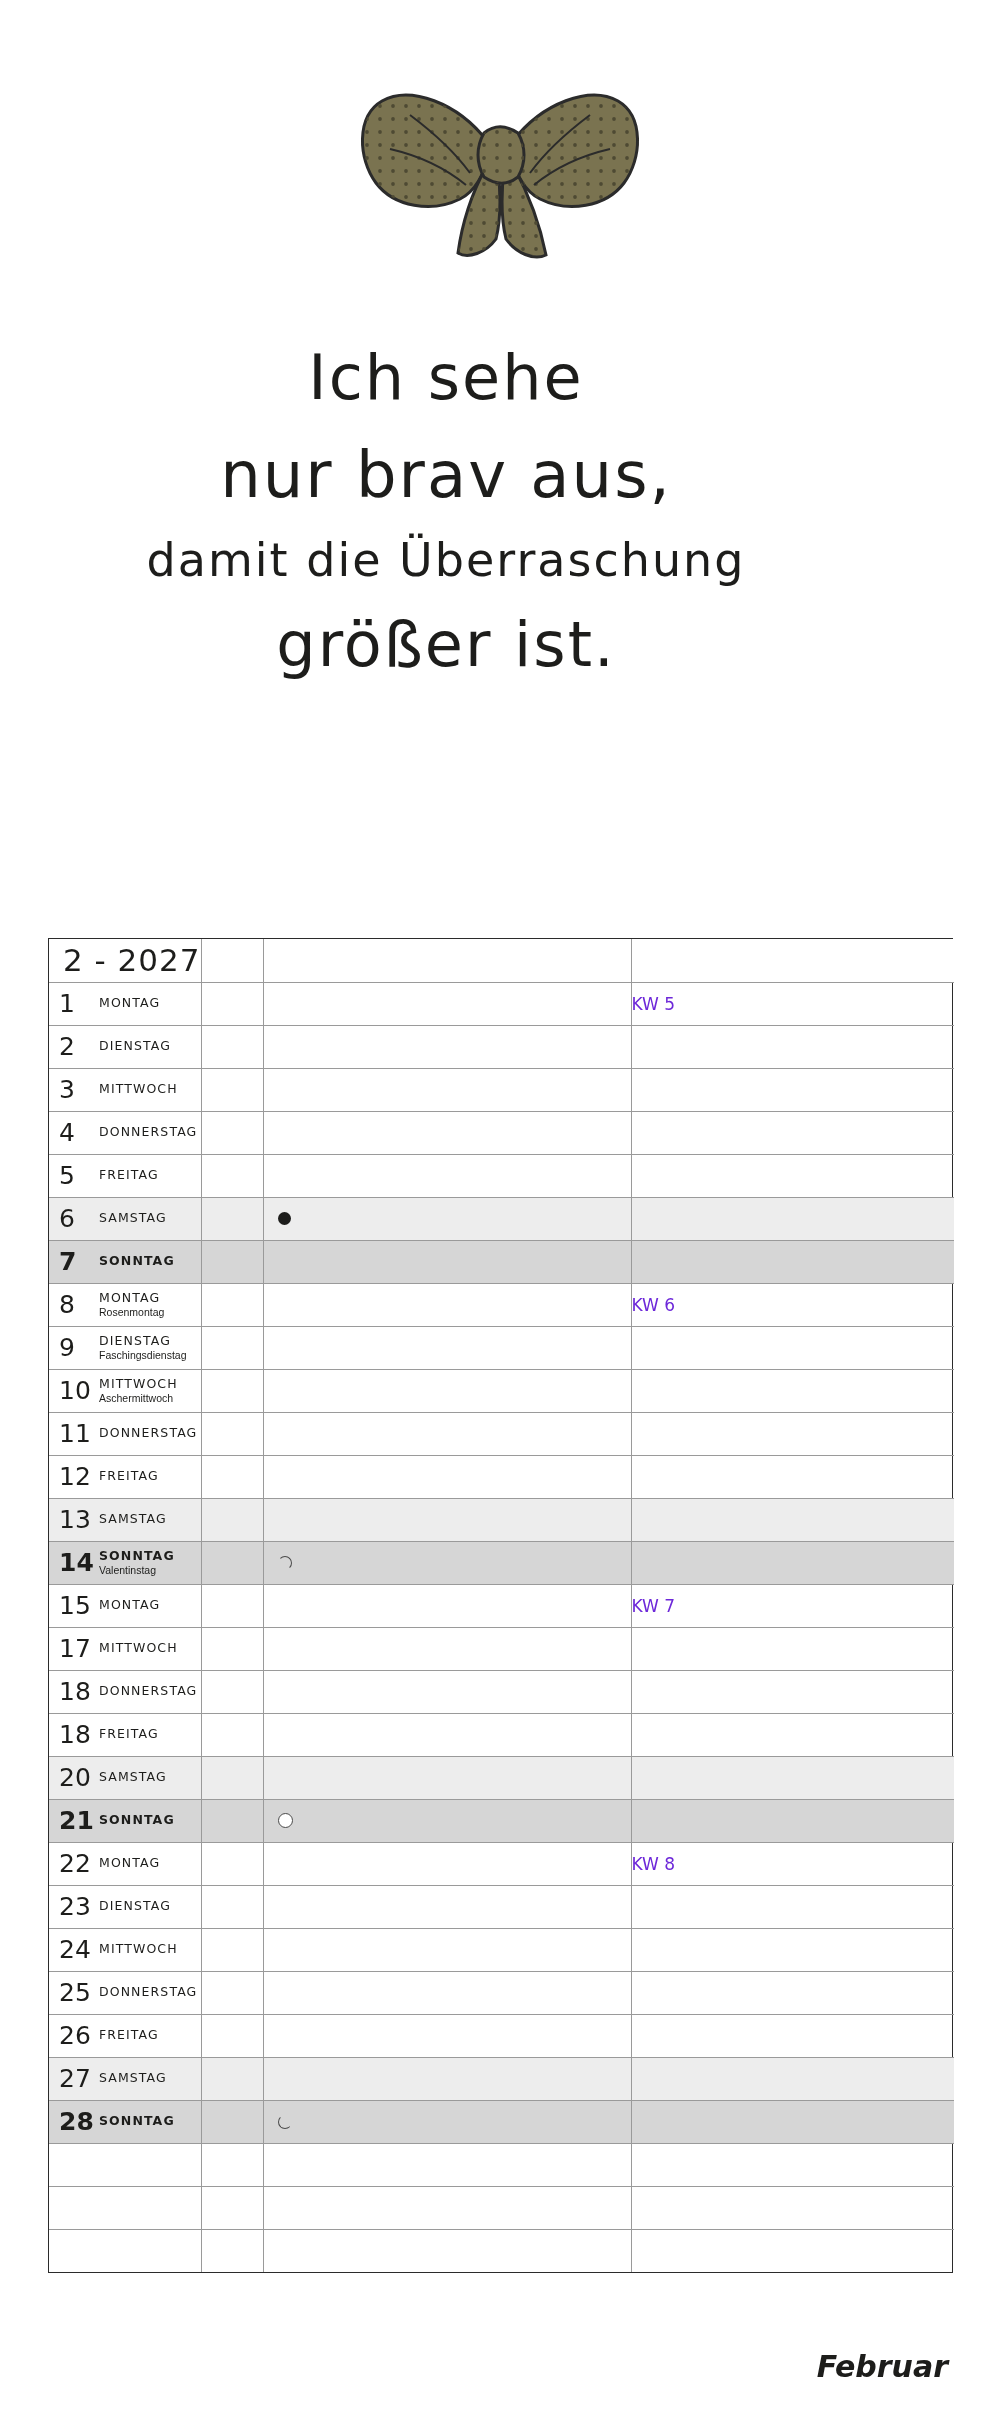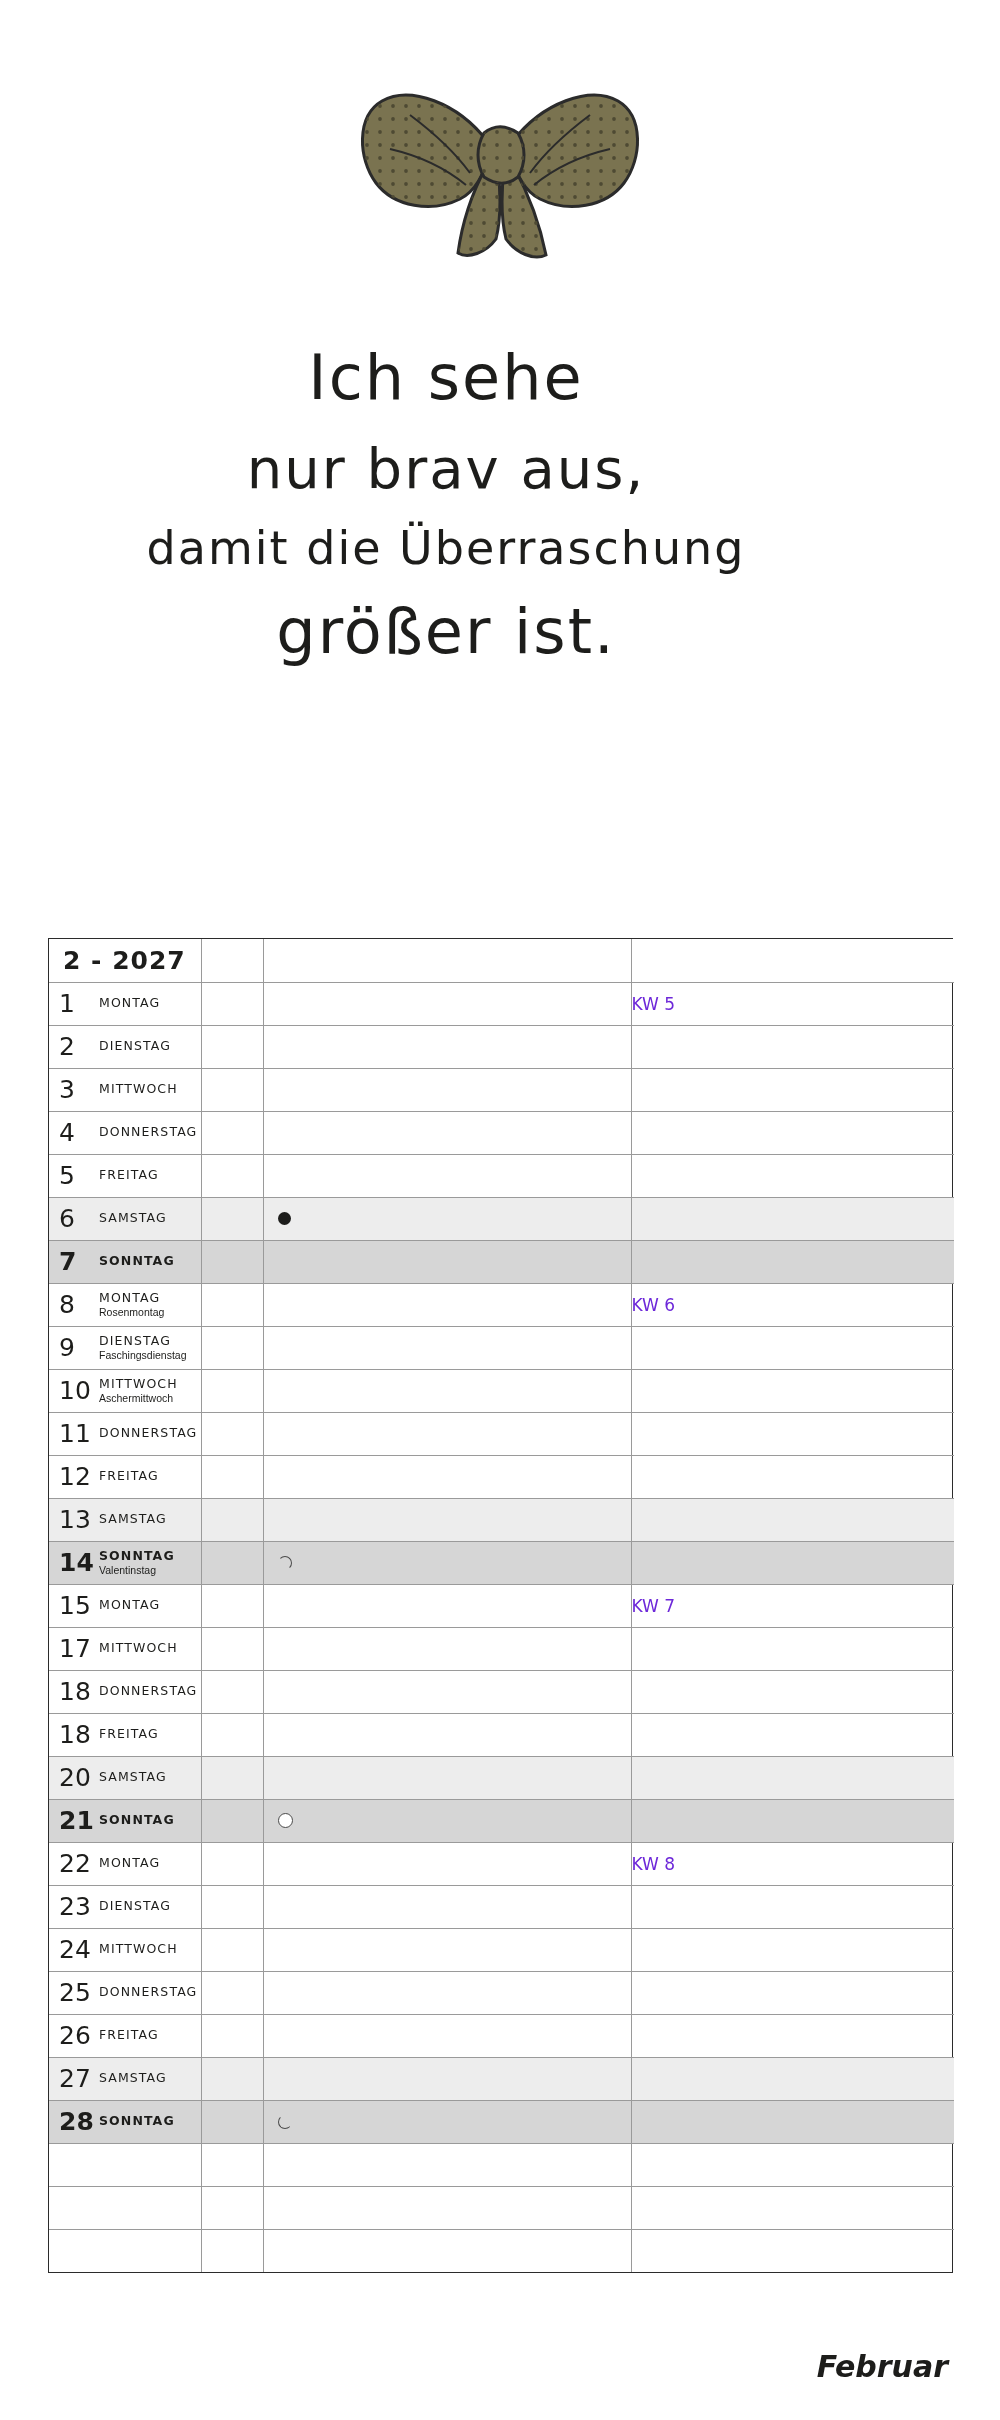--- a/index.html
+++ b/index.html
@@ -36,21 +36,21 @@
     text-align: center;
     font-family: "DejaVu Sans", sans-serif;
     color: #1d1d1b;
     letter-spacing: 2px;
   }
   .quote .line {
     display: block;
     white-space: nowrap;
   }
   .quote .l1 { font-size: 62px; line-height: 1.55; }
-  .quote .l2 { font-size: 56px; line-height: 1.55; }
+  .quote .l2 { font-size: 64px; line-height: 1.55; }
   .quote .l3 { font-size: 46px; line-height: 1.55; }
   .quote .l4 { font-size: 62px; line-height: 1.55; }
 
   
   .calendar {
     position: absolute;
     left: 48px;
     top: 938px;
     width: 905px;
     border: 1.5px solid #2b2b2b;
@@ -76,22 +76,22 @@
 
   .col-day   { width: 152px; }
   .col-narrow{ width: 62px;  }
   .col-mid   { width: 368px; }
   .col-last  { width: 323px; }
 
   
   .hdr td { height: 46px; background: #ffffff; }
   .month-title {
     font-family: "DejaVu Sans", sans-serif;
-    font-weight: bold;
-    font-size: 25px;
+    font-weight: normal;
+    font-size: 31px;
     letter-spacing: 1px;
     padding-left: 14px;
     color: #1d1d1b;
     white-space: nowrap;
   }
 
   
   .daycell {
     display: flex;
     align-items: center;

